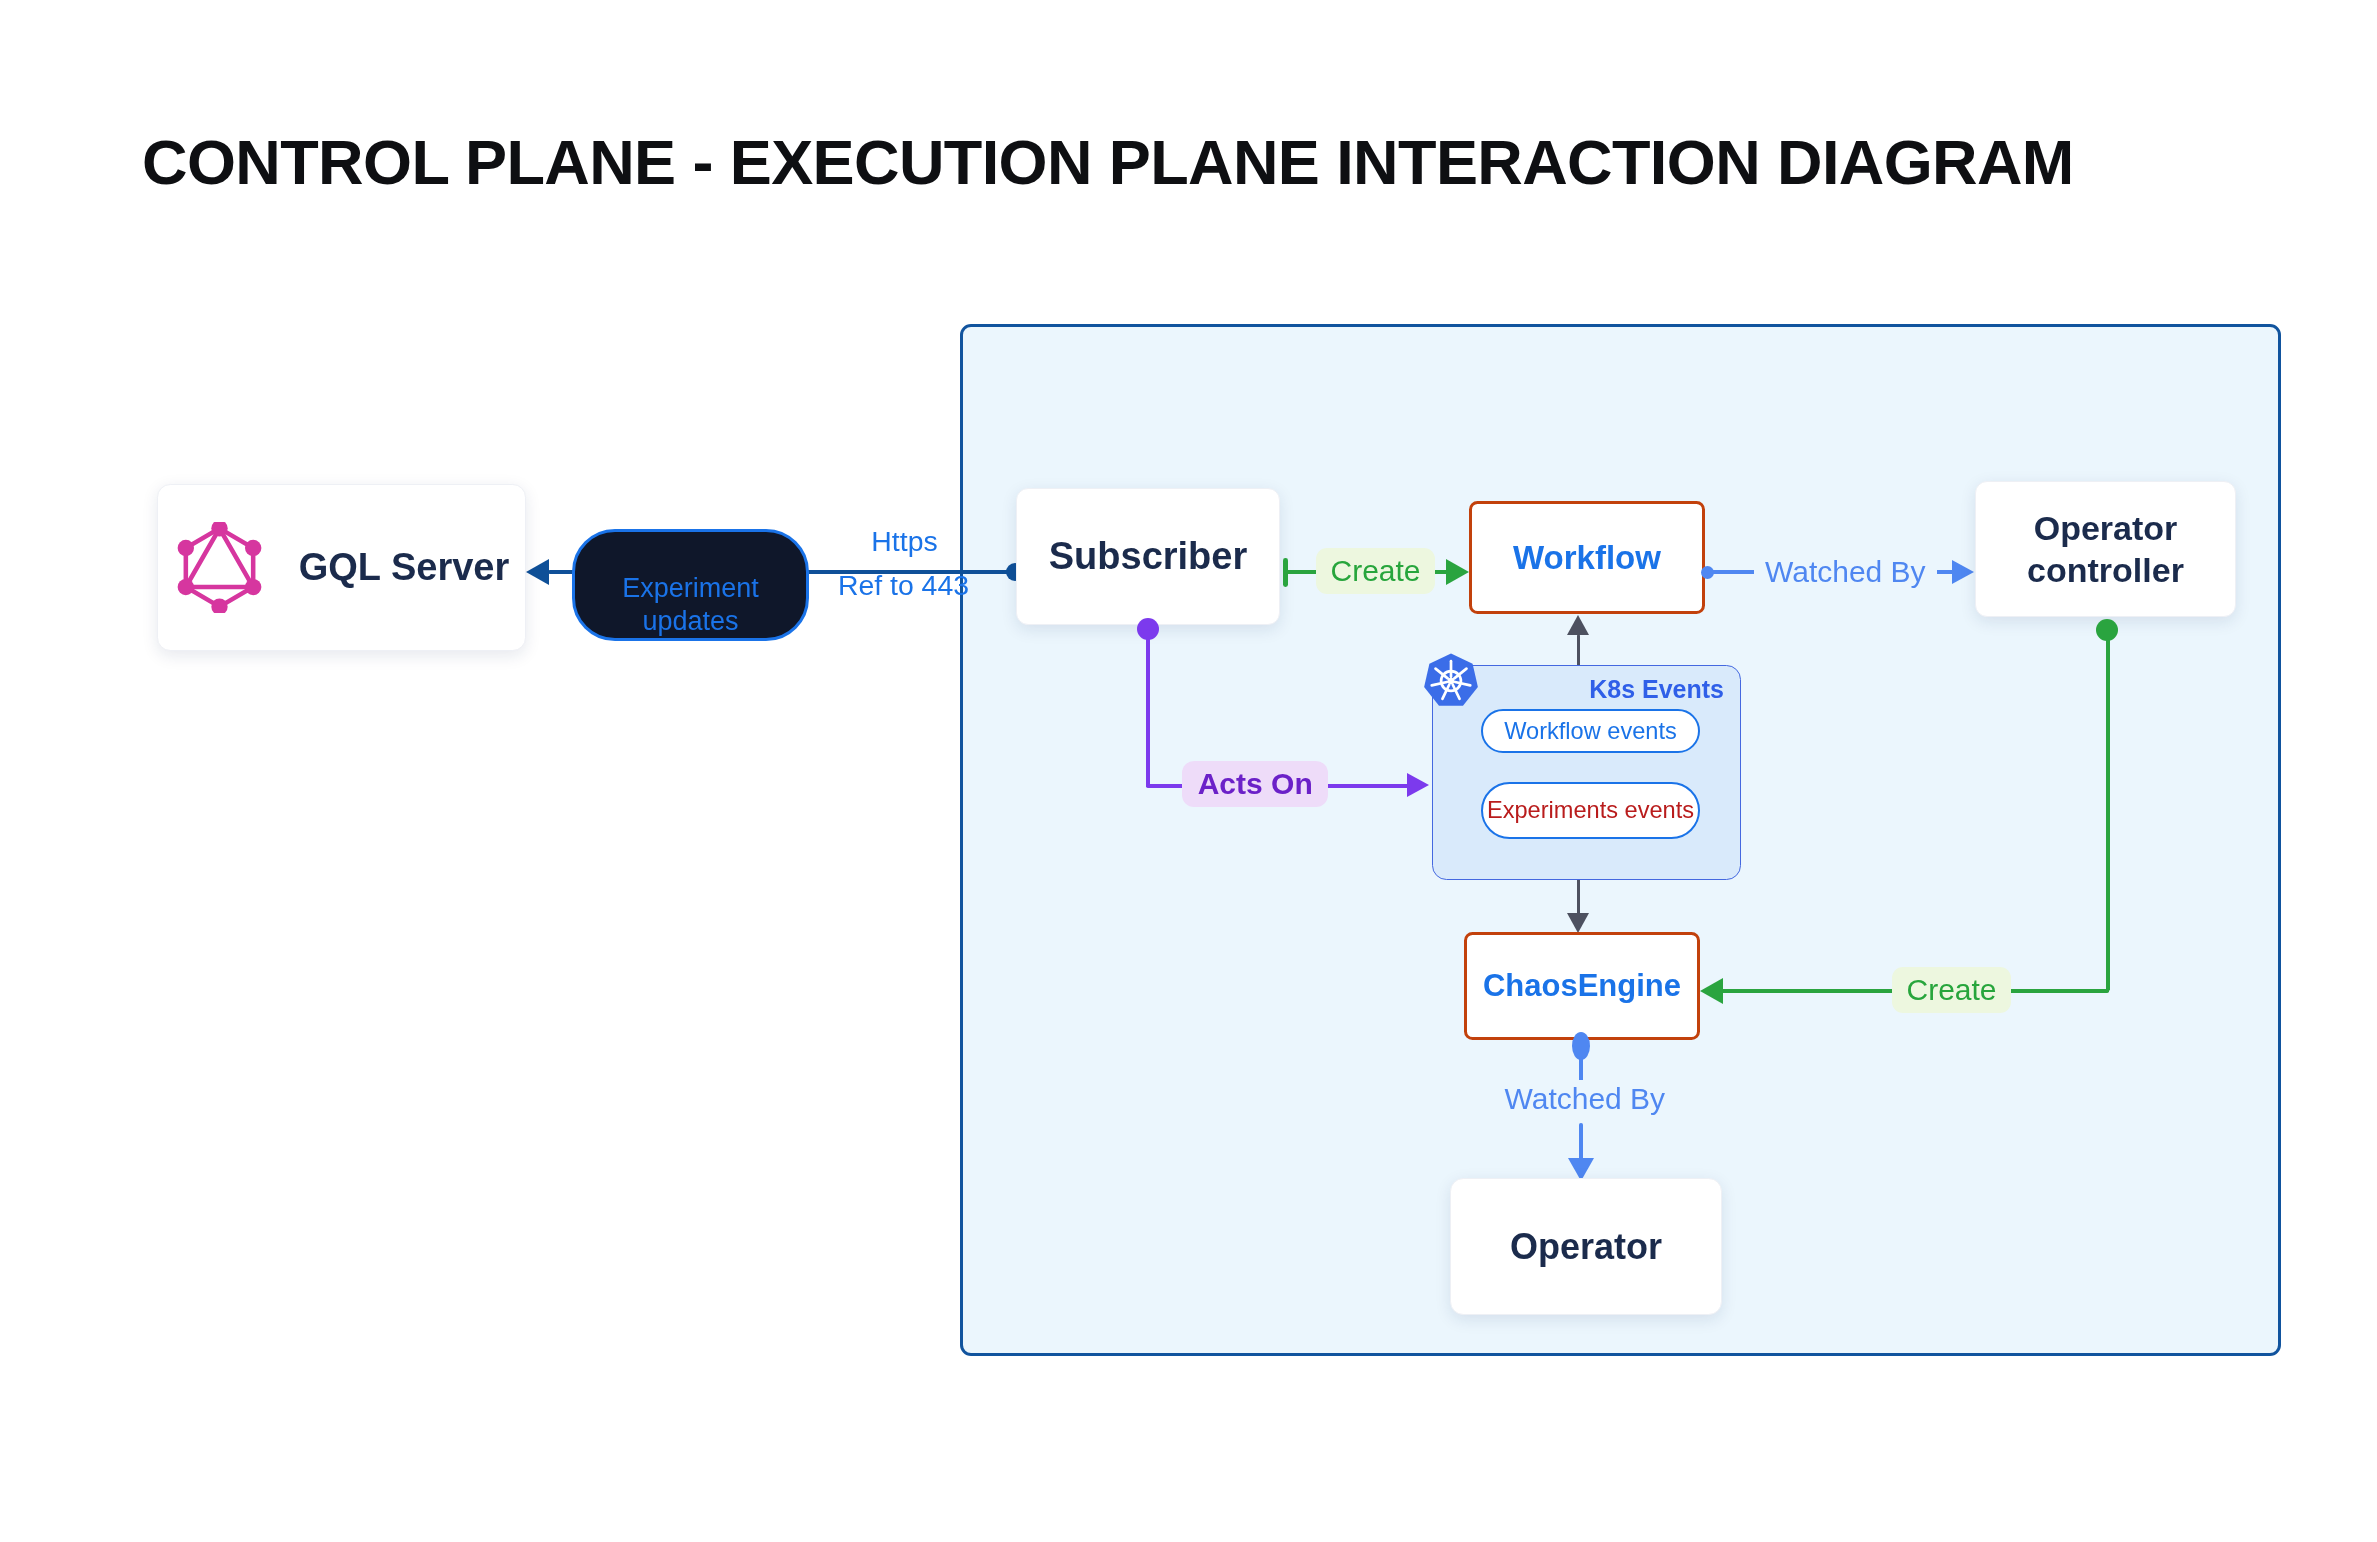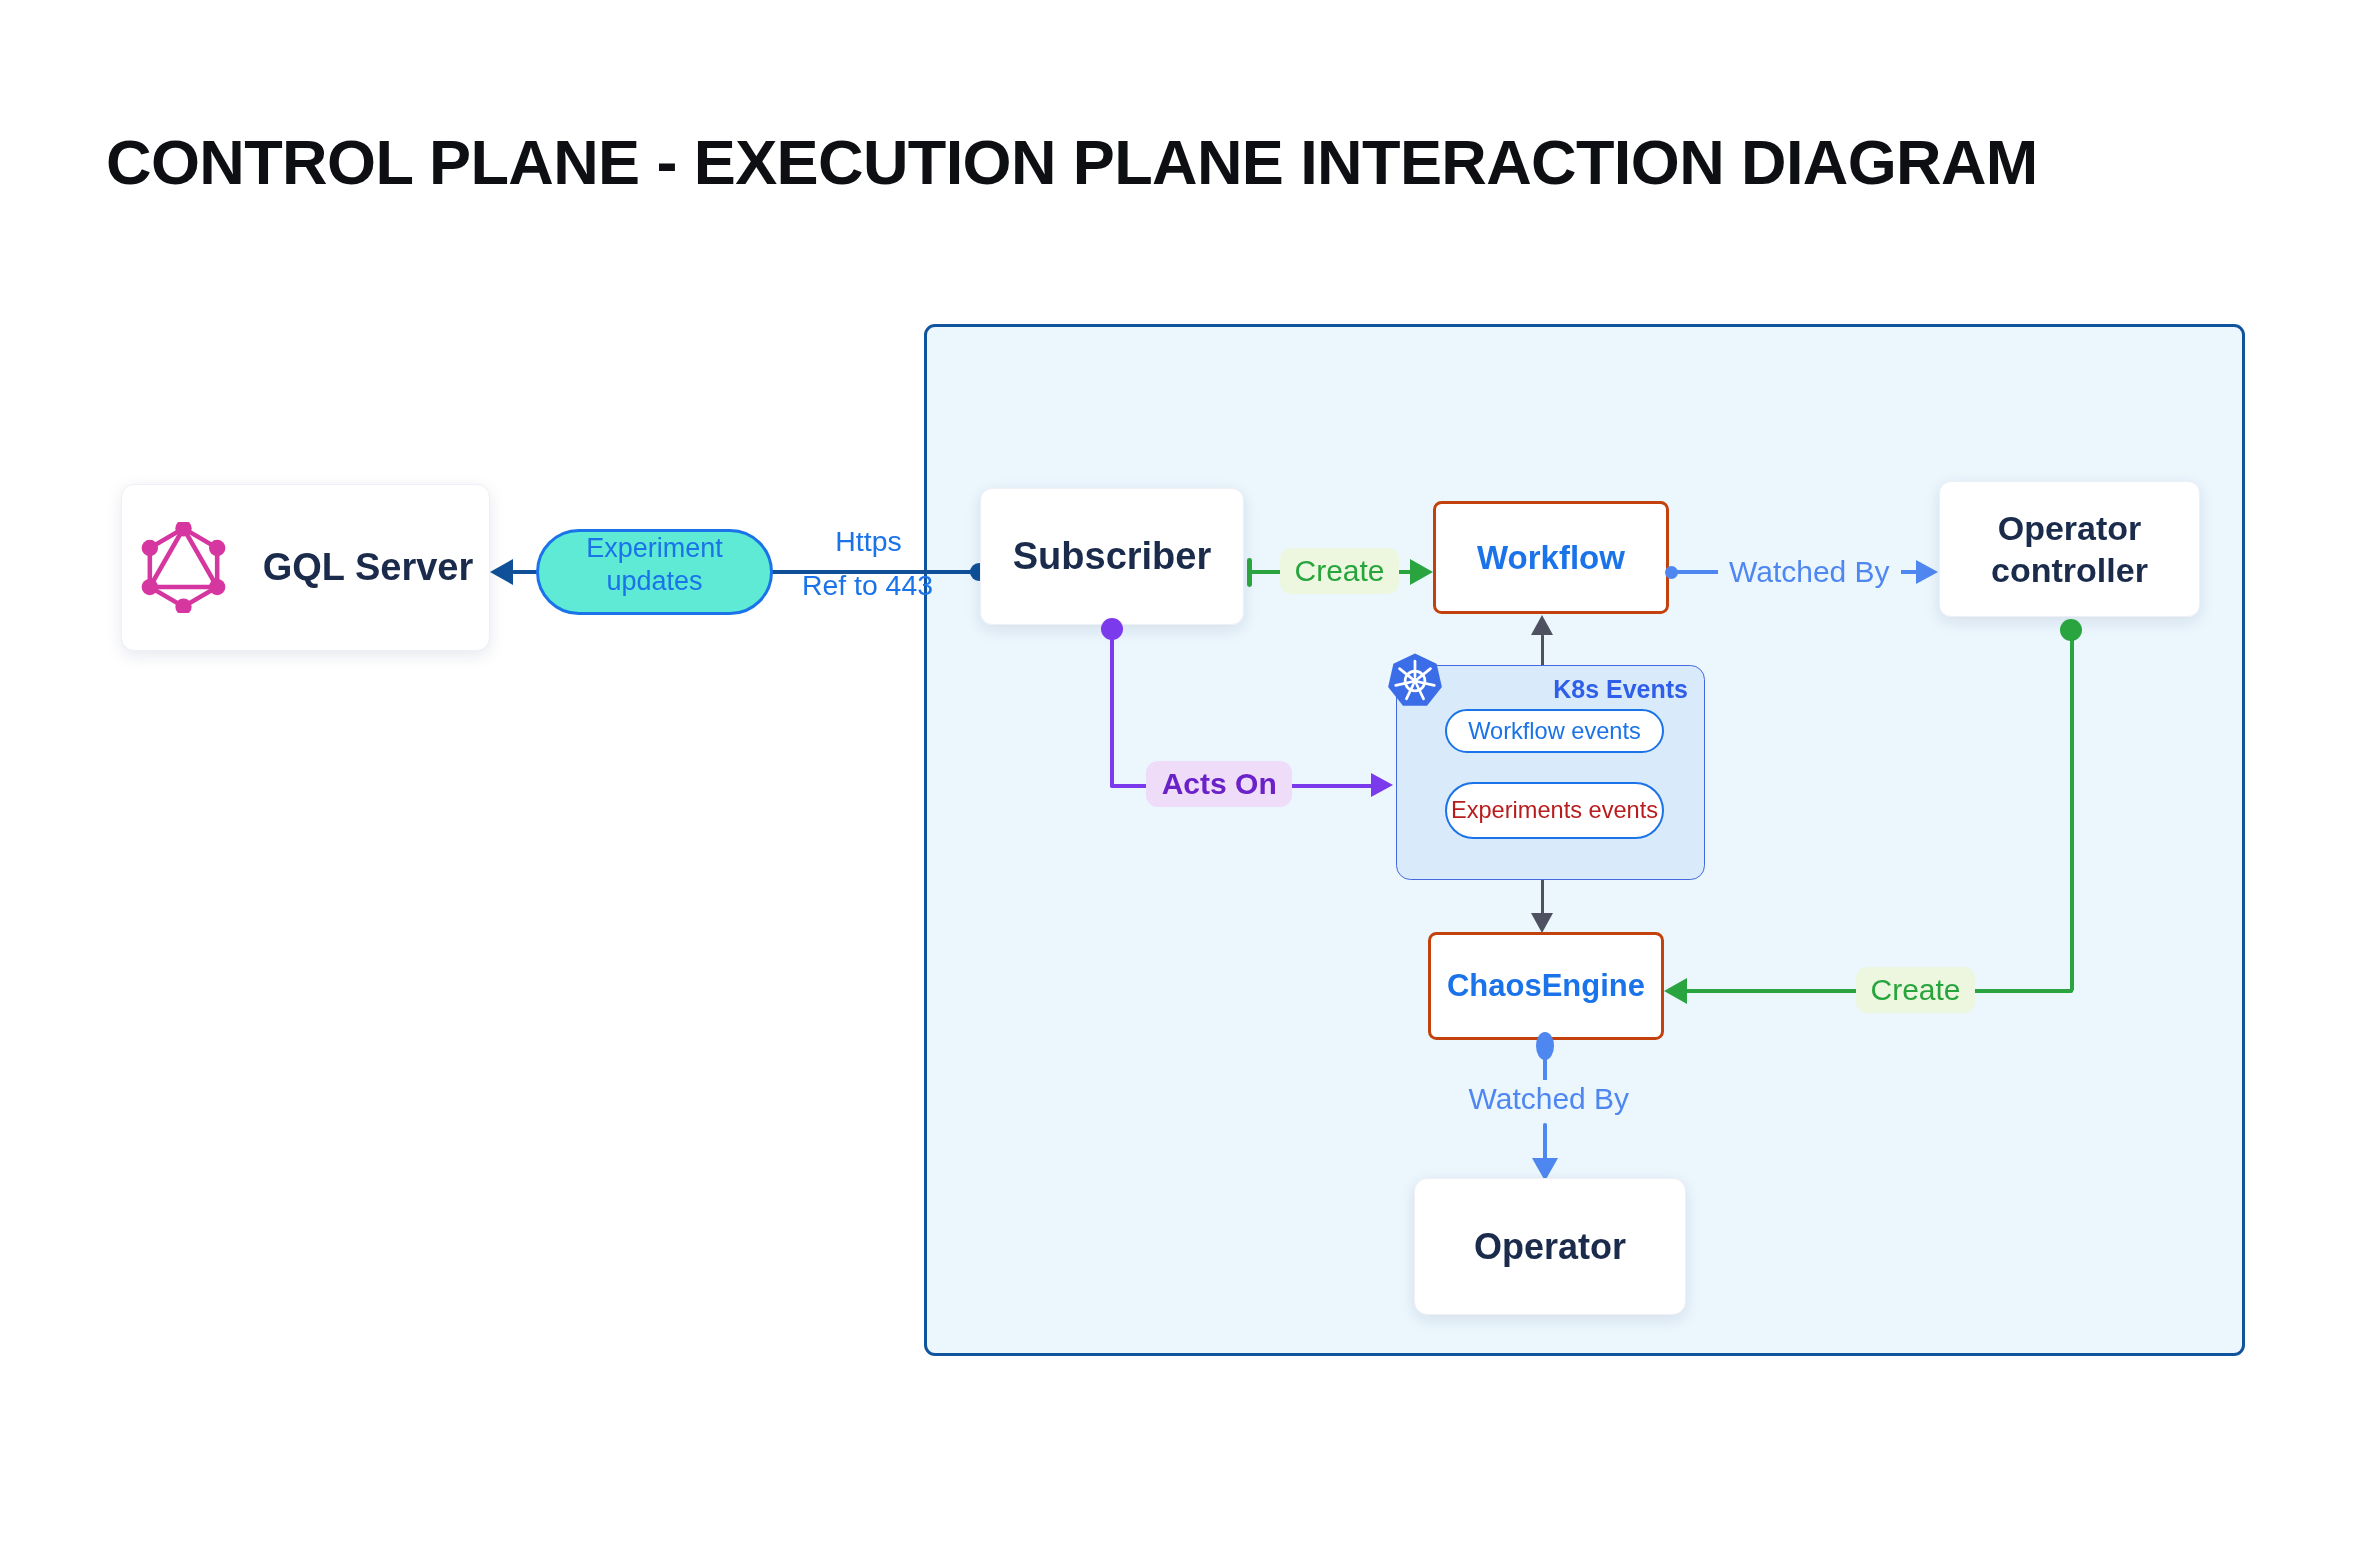--- a/index.html
+++ b/index.html
@@ -1,20 +1,20 @@
 <!DOCTYPE html>
 <html style="font-size:9.7px"><head>
 <meta charset="utf-8">
 <style>
   html,body{margin:0;padding:0;background:#ffffff;}
   .canvas{
     position:relative;width:2377px;height:1542px;background:#ffffff;overflow:hidden;
     font-family:"Liberation Sans","DejaVu Sans",sans-serif;
   }
-  .abs{position:absolute;}
+  .abs{position:absolute;margin-left:36px;}
   
   .title{
     left:106px;top:126px;font-size:63px;font-weight:700;color:#0e0f12;
     letter-spacing:-0.6px;white-space:nowrap;
   }
   
   .cluster{
     left:924px;top:324px;width:1321px;height:1032px;
     background:#ebf6fd;border:3.6px solid #11549e;border-radius:11px;
     box-sizing:border-box;
@@ -51,21 +51,21 @@
 
 <div class="canvas">
 
   <div class="abs title">CONTROL PLANE - EXECUTION PLANE INTERACTION DIAGRAM</div>
 
   <div class="abs cluster"></div>
 
   <div class="abs hline" style="left:512px;top:570px;width:467px;height:3.6px;background:#0f5098;"></div>
   <div class="abs tri" style="left:490px;top:559px;border-top:13.3px solid transparent;border-bottom:13.3px solid transparent;border-right:23px solid #0f5098;"></div>
   <div class="abs dot" style="left:970px;top:563px;width:18px;height:18px;background:#0f5098;"></div>
-  <div class="abs" style="left:536px;top:529px;width:237px;height:86px;background:#5eead4;border:3px solid #1a73e8;border-radius:43px;box-sizing:border-box;display:flex;align-items:flex-start;justify-content:center;">
+  <div class="abs" style="left:536px;top:529px;width:237px;height:112px;background:#0f172a;border:3px solid #1a73e8;border-radius:43px;box-sizing:border-box;display:flex;align-items:flex-end;justify-content:center;">
     <span style="width:181px;text-align:center;font-size:27px;font-weight:500;color:#1a73e8;line-height:1.22;">Experiment updates</span>
   </div>
   <div class="abs edge-label" style="left:805px;top:525px;width:127px;text-align:center;font-size:28.4px;font-weight:500;color:#1a73e8;">Https</div>
   <div class="abs edge-label" style="left:786px;top:569px;width:163px;text-align:center;font-size:28.4px;font-weight:500;color:#1a73e8;">Ref to 443</div>
 
   <div class="abs node" style="left:121px;top:484px;width:369px;height:167px;">
     <div class="gql-row">
       <span style="width:91px;height:91px;display:block;">
         <svg viewBox="0 0 100 100" width="91" height="91">
           <g stroke="#d6369f" stroke-width="5" fill="none">

